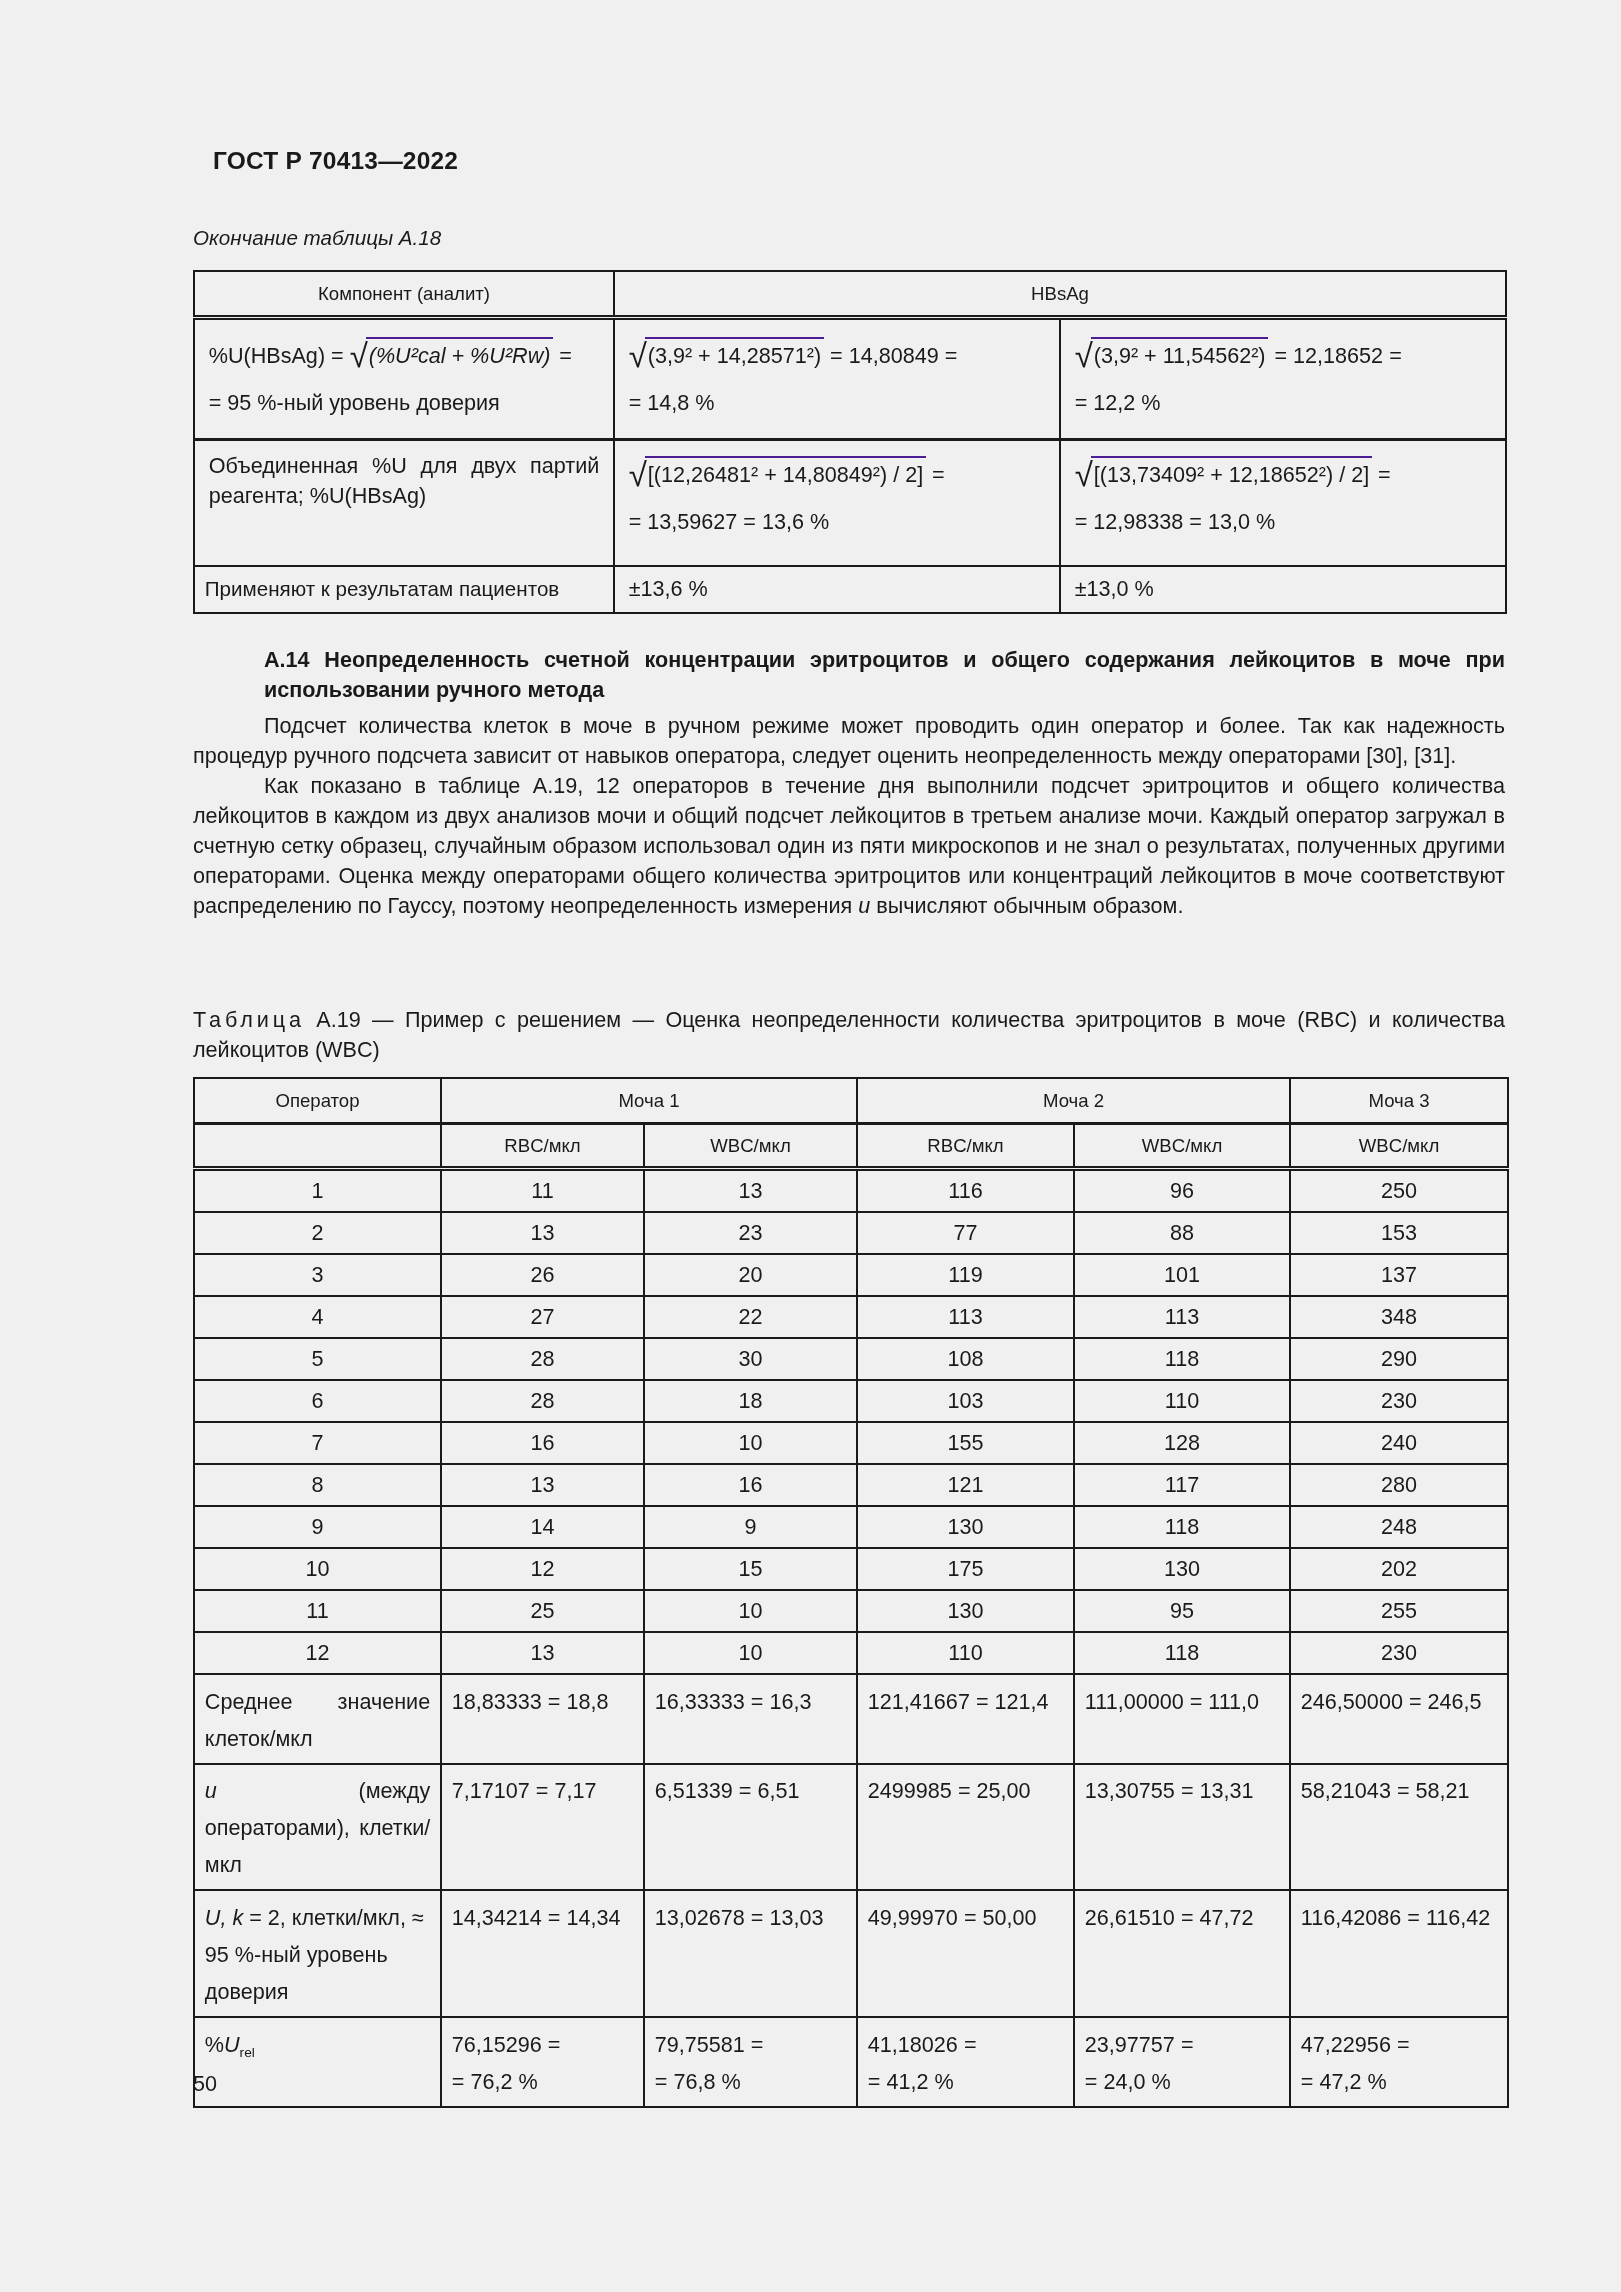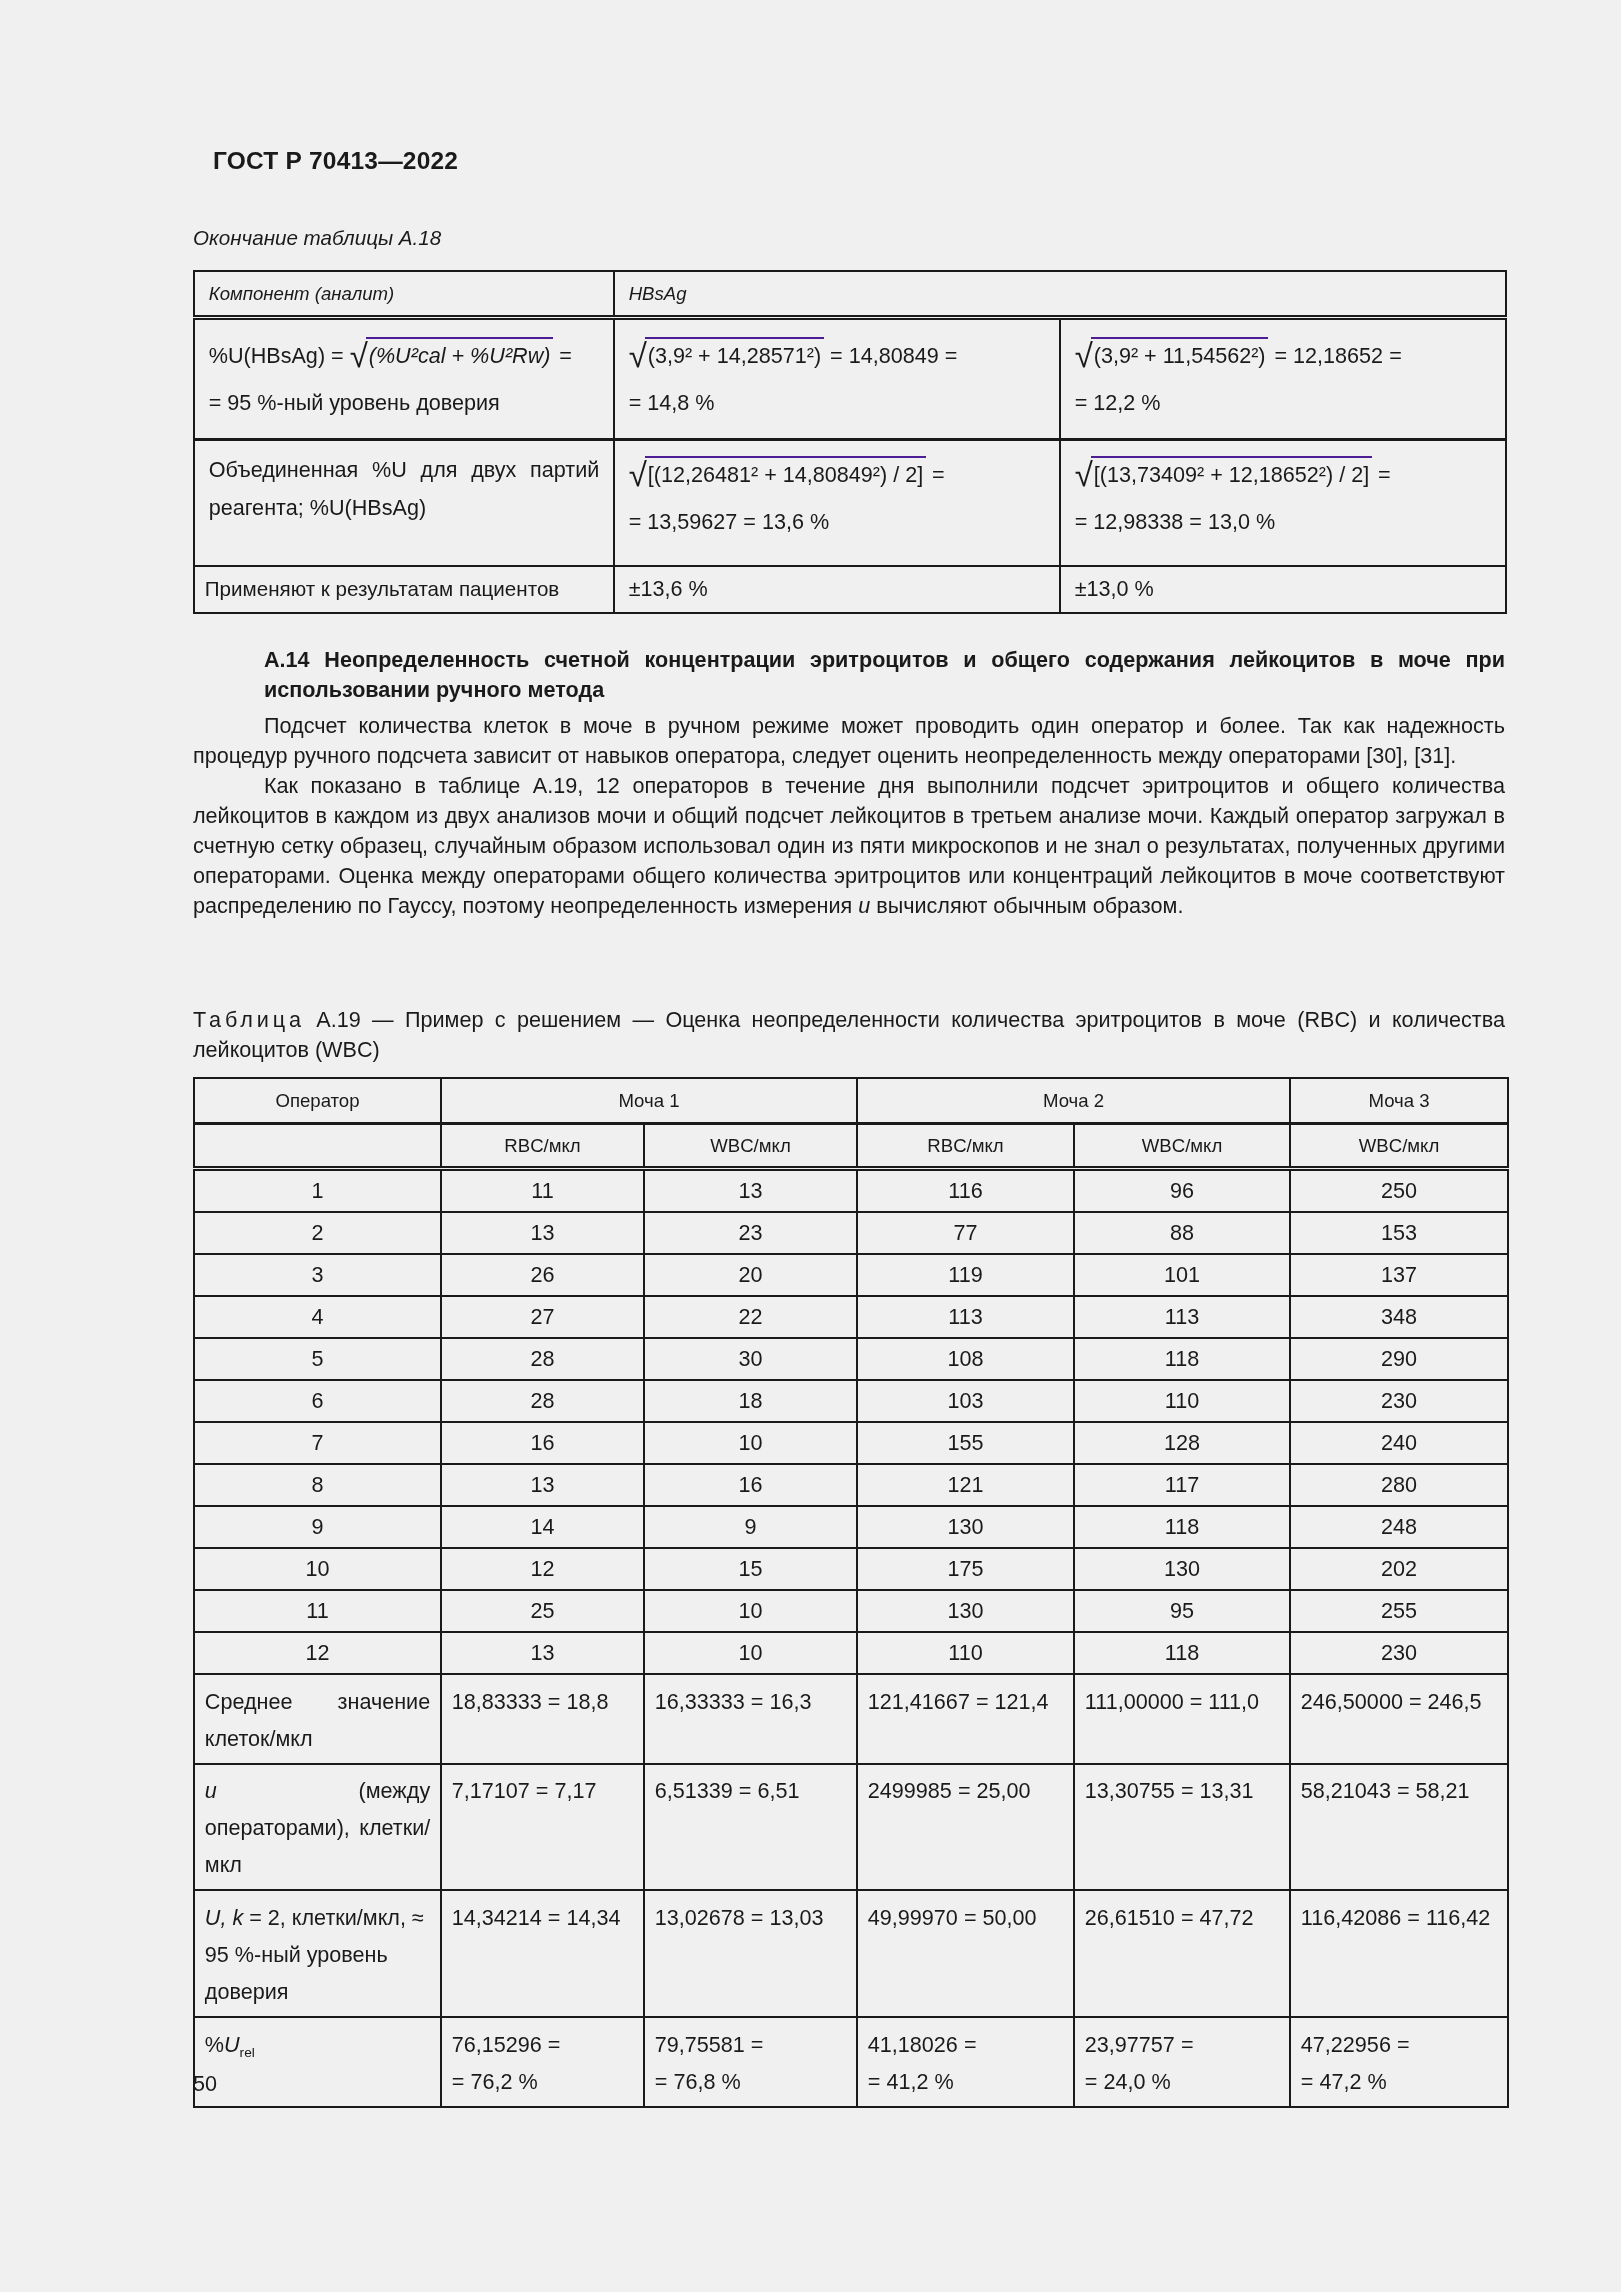--- a/index.html
+++ b/index.html
@@ -9,21 +9,21 @@
   }
   .abs { position: absolute; }
   .doc-header { left: 193px; top: 147px; font-size: 24.5px; font-weight: bold; letter-spacing: 0.2px; margin-left: 20px; }
   .cont-caption { left: 193px; top: 226px; font-size: 20.6px; font-style: italic; }
 
   table { border-collapse: collapse; table-layout: fixed; position: absolute; }
   td { border: 2px solid #1a1a1a; padding: 0; vertical-align: middle; }
 
   
   #t18 { left: 193px; top: 270px; width: 1312px; font-size: 21.6px; }
-  #t18 .hdr td { height: 43px; font-size: 18.6px; font-style: italic; }
+  #t18 .hdr td { height: 43px; text-align: center; font-size: 18.6px; }
   #t18 .hdr { border-bottom: 5.9px double #1a1a1a; }
   #t18 tr.hdr td { border-bottom: 5.9px double #1a1a1a; }
   #t18 td { padding: 0 13.7px; }
   #t18 .r1 td { height: 118px; border-bottom: 3.9px solid #1a1a1a; }
   #t18 .r2 td { height: 114px; vertical-align: top; padding-top: 9.8px; }
   #t18 .r3 td { height: 45px; }
   .mline { display: block; line-height: 47px; white-space: nowrap; }
   .sqrt { display: inline-block; border-top: 2px solid #4c1d95; padding: 0 2.9px; line-height: 33px; }
   .rad { font-size: 33px; vertical-align: -3.9px; margin-right: -2px; }
   sup, sub { font-size: 13.7px; }
@@ -75,21 +75,21 @@
       <span class="mline"><span class="rad">√</span><span class="sqrt">(3,9² + 14,28571²)</span><span> = 14,80849 =</span></span>
       <span class="mline">= 14,8 %</span>
     </td>
     <td>
       <span class="mline"><span class="rad">√</span><span class="sqrt">(3,9² + 11,54562²)</span><span> = 12,18652 =</span></span>
       <span class="mline">= 12,2 %</span>
     </td>
   </tr>
   <tr class="r2">
     <td>
-          <div class="just" style="text-align-last:left;line-height:38px;">Объединенная %U для двух партий реагента; %U(HBsAg)</div>
+          <div class="just" style="text-align-last:left;line-height:30px;">Объединенная %U для двух партий реагента; %U(HBsAg)</div>
         </td>
     <td>
       <span class="mline"><span class="rad">√</span><span class="sqrt">[(12,26481² + 14,80849²) / 2]</span><span> =</span></span>
       <span class="mline">= 13,59627 = 13,6 %</span>
     </td>
     <td>
       <span class="mline"><span class="rad">√</span><span class="sqrt">[(13,73409² + 12,18652²) / 2]</span><span> =</span></span>
       <span class="mline">= 12,98338 = 13,0 %</span>
     </td>
   </tr>

